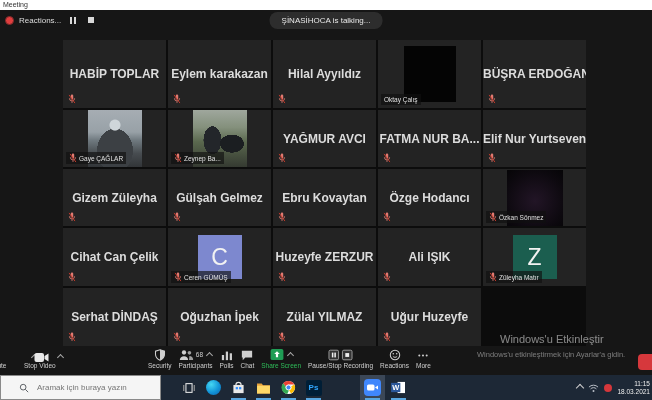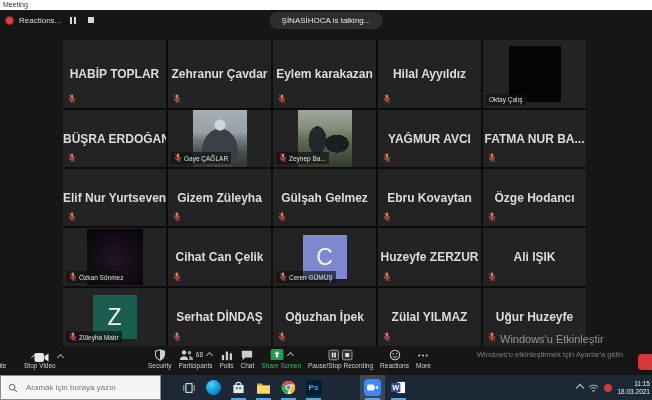--- a/index.html
+++ b/index.html
@@ -57,21 +57,21 @@
   #stopvideo-icon{position:absolute;left:34px;top:3px;}
   #stopvideo-caret{position:absolute;left:56px;top:7px;}
   #stopvideo-label{position:absolute;left:24px;top:16px;font-size:6.5px;}
   #end-button{position:absolute;right:-12px;top:8px;width:26px;height:16px;background:#d6383c;border-radius:4px;}
   
   #watermark1{position:absolute;left:500px;top:333px;font-size:11px;color:rgba(255,255,255,.5);}
   #watermark2{position:absolute;left:477px;top:350px;font-size:7.5px;color:rgba(255,255,255,.42);white-space:nowrap;}
   
   #taskbar{position:absolute;left:0;top:375px;width:652px;height:25px;background:#1d2836;}
   #search-box{position:absolute;left:0;top:0;width:161px;height:25px;background:#f5f5f5;
-     border:1px solid #8a8a8a;box-sizing:border-box;display:flex;align-items:center;gap:6px;padding-left:7px;}
+     border:1px solid #8a8a8a;box-sizing:border-box;display:flex;align-items:center;gap:6px;padding-left:18px;}
   #search-box input{border:none;outline:none;background:transparent;font-size:8px;color:#555;
      width:125px;font-family:"Liberation Sans",sans-serif;}
   #app-slots{position:absolute;left:176px;top:0;height:25px;display:flex;}
   .slot{position:relative;width:25px;height:25px;display:flex;align-items:center;justify-content:center;}
   .slot.open::after{content:'';position:absolute;left:5px;right:5px;bottom:0;height:2px;background:#58a6e0;}
   .slot.active{background:#3b4757;}
   .slot.gap-before{margin-left:34px;}
   .slot.gap-small{margin-left:1px;}
   #tray{position:absolute;right:2px;top:0;height:25px;display:flex;align-items:center;gap:5px;}
   .tray-caret{width:5px;height:5px;border-left:1px solid #cfcfcf;border-top:1px solid #cfcfcf;
@@ -109,29 +109,20 @@
       <div class="tile">
         <span class="center-name">HABİP TOPLAR</span>
         <span class="mic-abs"><svg width="8" height="10" viewBox="0 0 10 13">
             <rect x="3.4" y="0.8" width="3.2" height="6.4" rx="1.6" fill="#e07b72"></rect>
             <path d="M1.6 5.6a3.4 3.4 0 0 0 6.8 0" fill="none" stroke="#e07b72" stroke-width="1.1"></path>
             <line x1="5" y1="9.4" x2="5" y2="11.6" stroke="#e07b72" stroke-width="1.1"></line>
             <line x1="1.2" y1="1.2" x2="8.8" y2="11.8" stroke="#c0392b" stroke-width="1.3"></line>
           </svg></span>
       </div>
       <div class="tile">
-        <span class="center-name">Zehranur Çavdar</span>
-        <span class="mic-abs"><svg width="8" height="10" viewBox="0 0 10 13">
-            <rect x="3.4" y="0.8" width="3.2" height="6.4" rx="1.6" fill="#e07b72"></rect>
-            <path d="M1.6 5.6a3.4 3.4 0 0 0 6.8 0" fill="none" stroke="#e07b72" stroke-width="1.1"></path>
-            <line x1="5" y1="9.4" x2="5" y2="11.6" stroke="#e07b72" stroke-width="1.1"></line>
-            <line x1="1.2" y1="1.2" x2="8.8" y2="11.8" stroke="#c0392b" stroke-width="1.3"></line>
-          </svg></span>
-      </div>
-      <div class="tile">
         <span class="center-name">Eylem karakazan</span>
         <span class="mic-abs"><svg width="8" height="10" viewBox="0 0 10 13">
             <rect x="3.4" y="0.8" width="3.2" height="6.4" rx="1.6" fill="#e07b72"></rect>
             <path d="M1.6 5.6a3.4 3.4 0 0 0 6.8 0" fill="none" stroke="#e07b72" stroke-width="1.1"></path>
             <line x1="5" y1="9.4" x2="5" y2="11.6" stroke="#e07b72" stroke-width="1.1"></line>
             <line x1="1.2" y1="1.2" x2="8.8" y2="11.8" stroke="#c0392b" stroke-width="1.3"></line>
           </svg></span>
       </div>
       <div class="tile">
         <span class="center-name">Hilal Ayyıldız</span>

